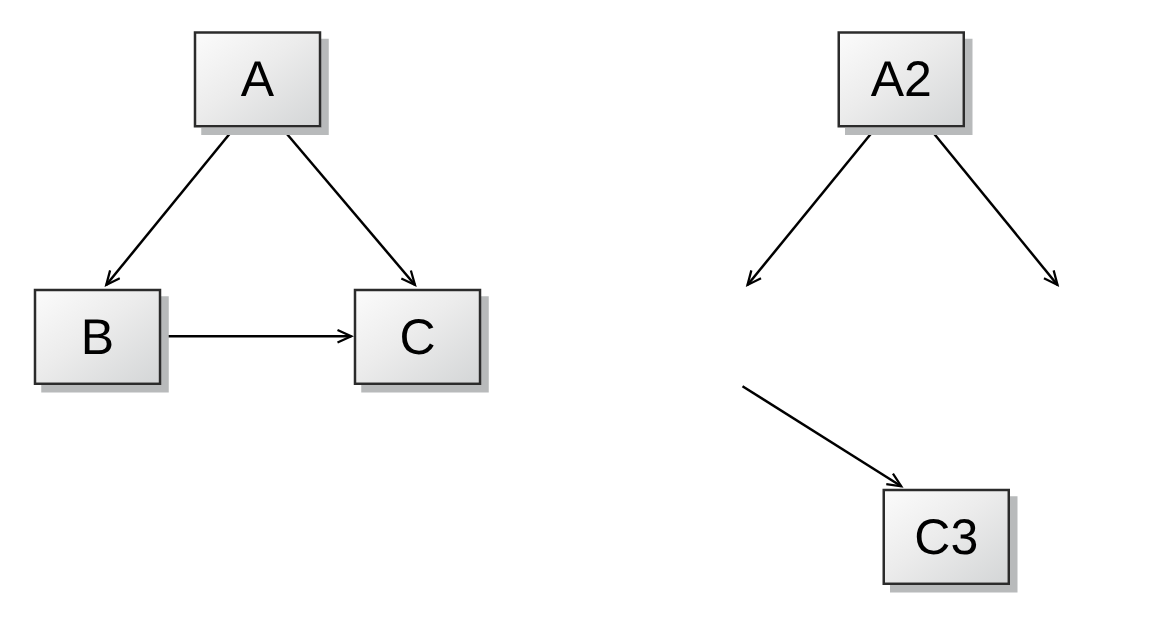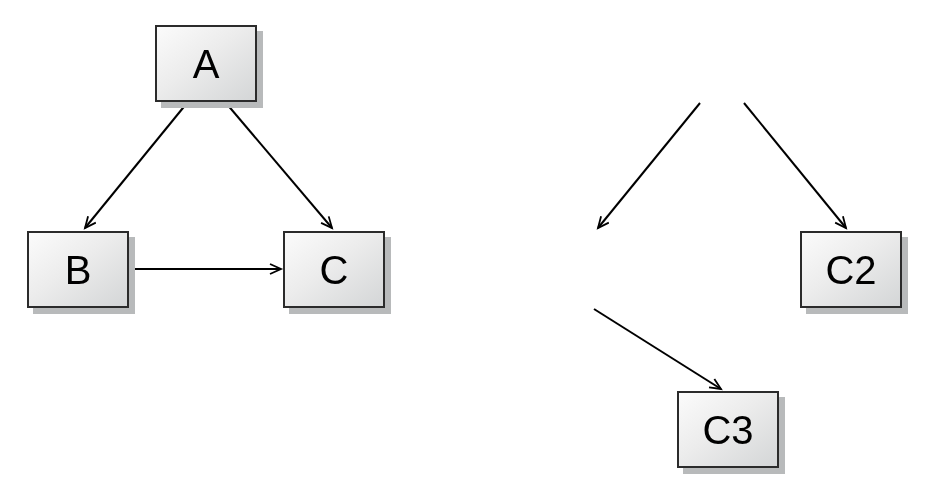--- a/index.html
+++ b/index.html
@@ -72,23 +72,23 @@
   </div>
 
   <div class="node" style="left:27px; top:231px">
     <span class="node-label">B</span>
   </div>
 
   <div class="node" style="left:283px; top:231px">
     <span class="node-label">C</span>
   </div>
 
+  <div class="node" style="left:670px; top:25px">
+    <span class="node-label">A2</span>
+  </div>
 
 
-  <div class="node" style="left:800px; top:231px">
-    <span class="node-label">C2</span>
-  </div>
 
-  <div class="node" style="left:677px; top:391px">
+  <div class="node" style="left:706px; top:391px">
     <span class="node-label">C3</span>
   </div>
 
 </div>
 
 </body></html>

